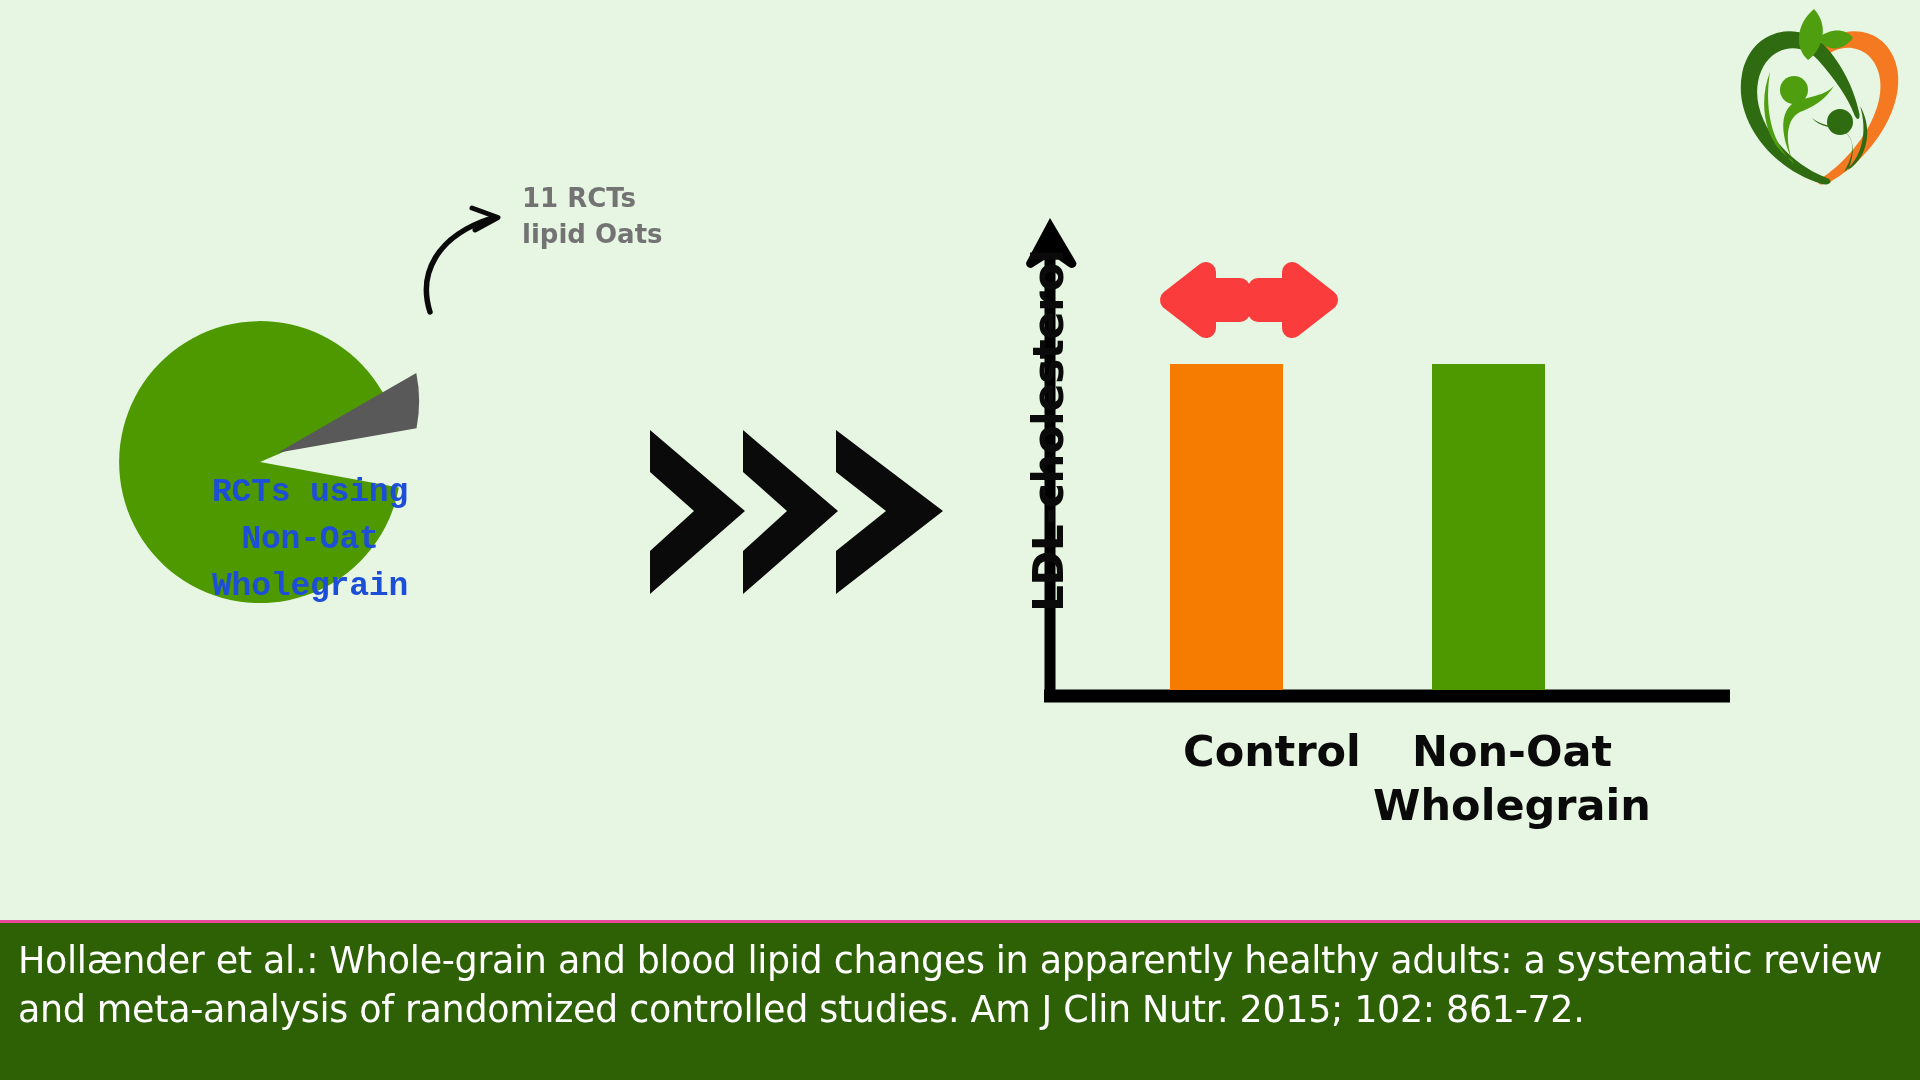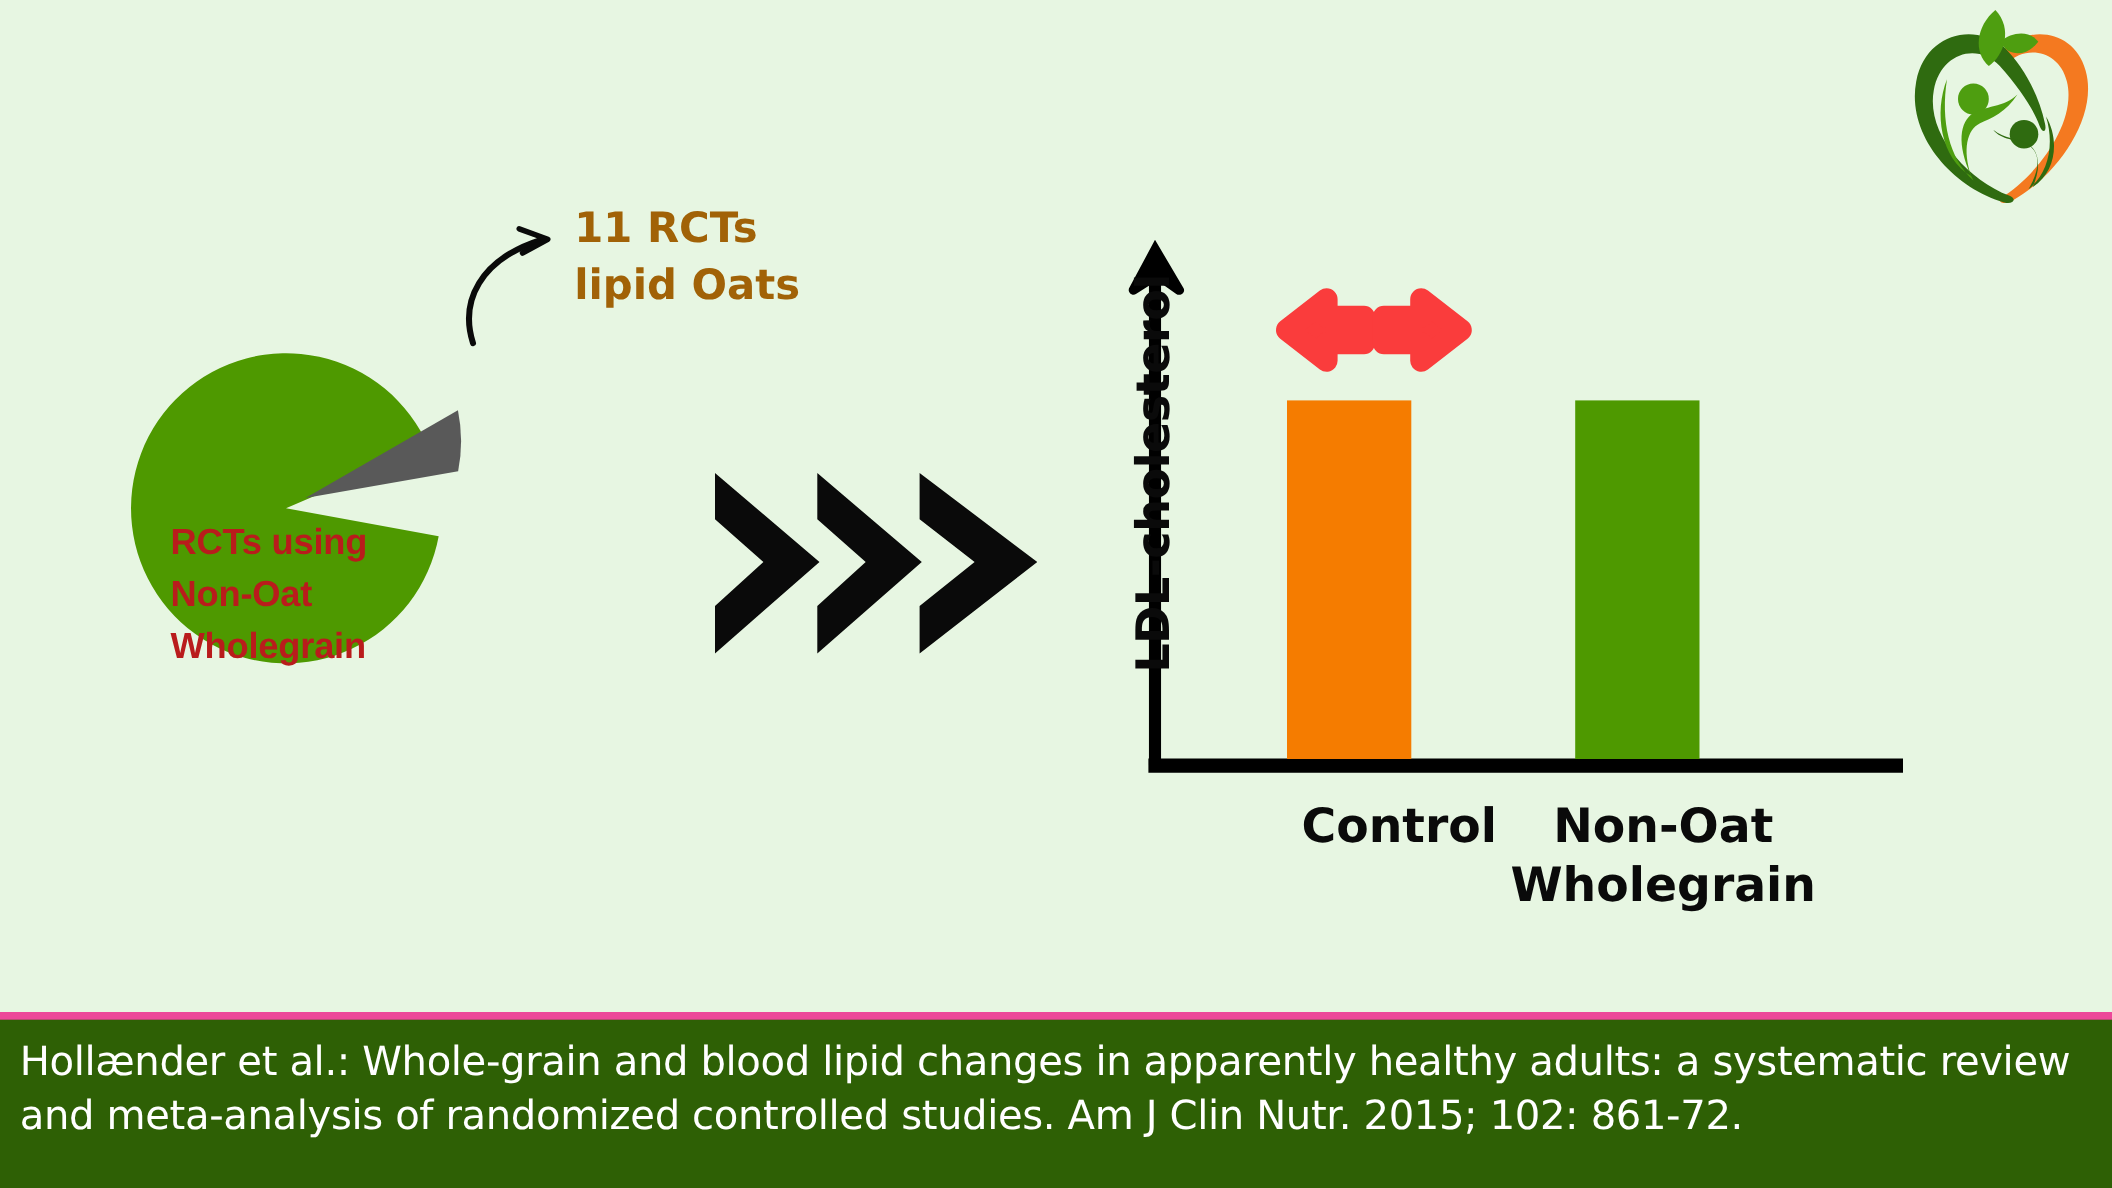--- a/index.html
+++ b/index.html
@@ -40,39 +40,40 @@
     width: 560px;
     height: 530px;
   }
   #pie-svg { position: absolute; left: 0; top: 0; }
 
   .pie-slice-label {
     position: absolute;
     left: 95px;
     top: 300px;
     width: 310px;
-    font-family: Liberation Sans, sans-serif;
+    text-align: center;
+    font-family: Liberation Mono, monospace;
     font-weight: 700;
     font-size: 33px;
     line-height: 1.42;
-    color: #b91c1c;
+    color: #1d4ed8;
     letter-spacing: -0.2px;
   }
 
   
   #callout-text {
     position: absolute;
     left: 522px;
     top: 181px;
     width: 260px;
     font-family: "DejaVu Sans", sans-serif;
     font-weight: 700;
-    font-size: 38px;
+    font-size: 26px;
     line-height: 1.37;
-    color: #a16207;
+    color: #737373;
     text-align: left;
   }
   #callout-arrow {
     position: absolute;
     left: 400px;
     top: 170px;
     width: 140px;
     height: 150px;
   }
 
@@ -123,21 +124,21 @@
   #xtick-1 { left: 372px; top: 515px; width: 300px; }
 
   
   #footer {
     position: absolute;
     left: 0;
     top: 920px;
     width: 1920px;
     height: 160px;
     background: #2e6005;
-    border-top: 7px solid #ec4899;
+    border-top: 3px solid #ec4899;
     box-sizing: border-box;
   }
   #footer-text {
     position: absolute;
     left: 18px;
     top: 14px;
     width: 1890px;
     font-family: "DejaVu Sans", sans-serif;
     font-weight: 400;
     font-size: 36.5px;

